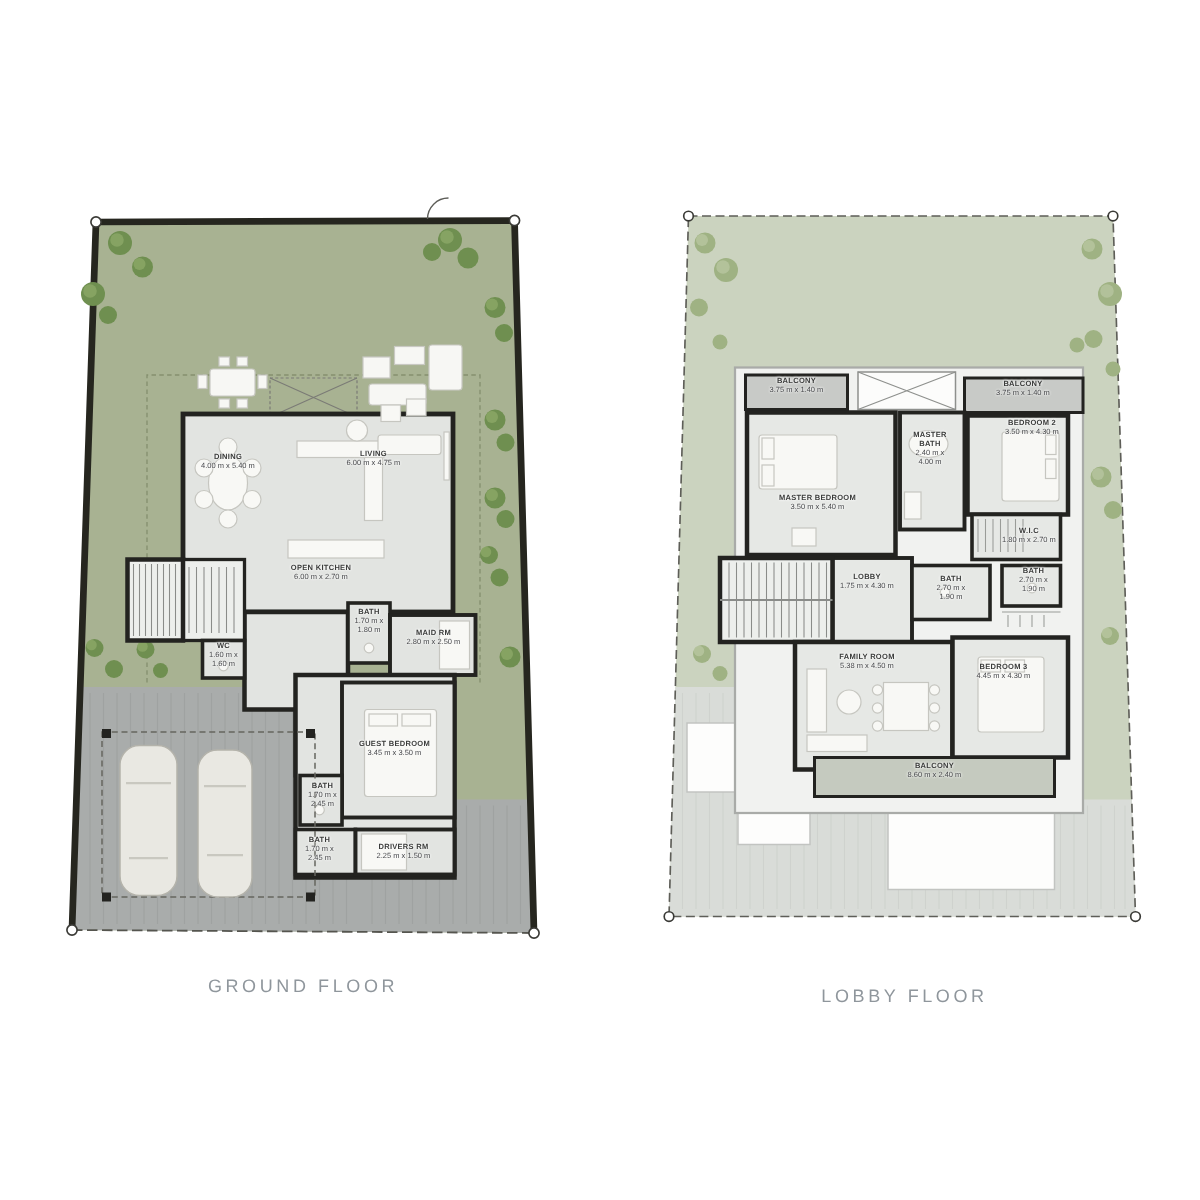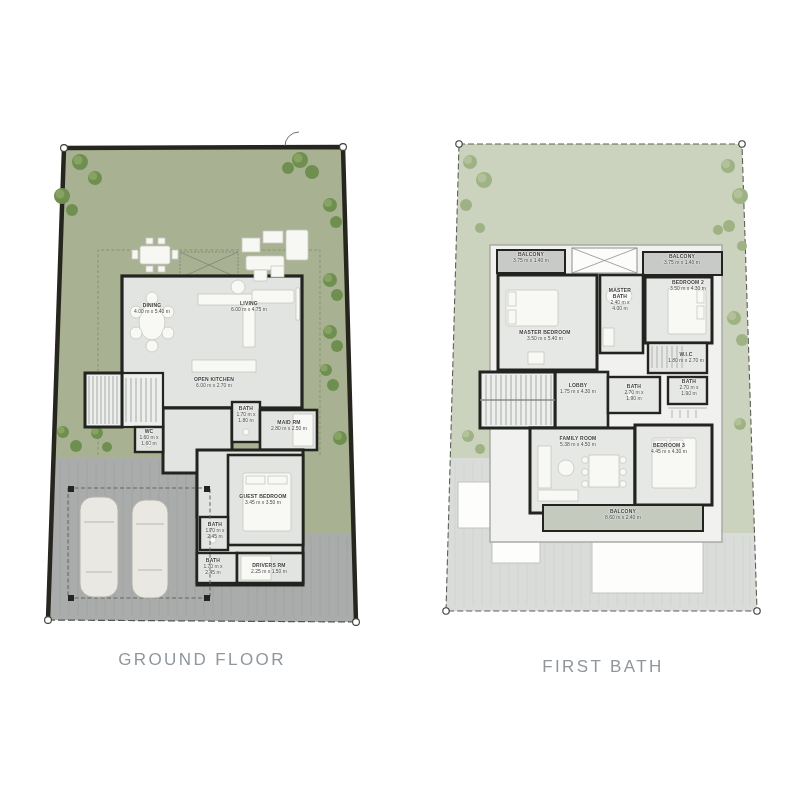--- a/index.html
+++ b/index.html
@@ -4,21 +4,21 @@
 <style>
   html,body{margin:0;padding:0;}
   body{background:#ffffff;font-family:"Liberation Sans",sans-serif;}
   #canvas{position:relative;width:800px;height:800px;background:#ffffff;overflow:hidden;}
   #plansvg{position:absolute;left:0;top:0;}
   .labels{position:absolute;left:0;top:0;width:800px;height:800px;pointer-events:none;}
   .room-label{position:absolute;transform:translateX(-50%);text-align:center;color:#3d3e3d;
     text-shadow:0 0 2px #ffffff,0 0 2px #ffffff;line-height:1.18;}
   .room-label .rn{display:block;font-size:5px;font-weight:700;letter-spacing:.2px;color:#3a3b3a;}
   .room-label .rd{display:block;font-size:5px;font-weight:400;color:#48494c;}
-  .floor-title{position:absolute;transform:translateX(-50%);font-size:17px;letter-spacing:2.4px;
+  .floor-title{position:absolute;transform:translateX(-50%);font-size:12px;letter-spacing:2.4px;
     color:#8f969c;font-weight:400;white-space:nowrap;}
 </style>
 </head>
 <body>
 
 <div id="canvas">
 
 <svg id="plansvg" width="800" height="800" viewBox="0 0 800 800">
 
   <g>
@@ -358,16 +358,16 @@
   <div class="room-label" style="left:669px;top:443px;width:62px">
     <span class="rn">BEDROOM 3</span>
     <span class="rd">4.45 m x 4.30 m</span>
       </div>
   <div class="room-label" style="left:623px;top:509px;width:64px">
     <span class="rn">BALCONY</span>
     <span class="rd">8.60 m x 2.40 m</span>
       </div>
 
   <div class="floor-title" style="left:202px;top:650px">GROUND FLOOR</div>
-  <div class="floor-title" style="left:603px;top:657px">FIRST BATH</div>
+  <div class="floor-title" style="left:603px;top:657px">LOBBY FLOOR</div>
 </div>
 
 </div>
 
 </body></html>

